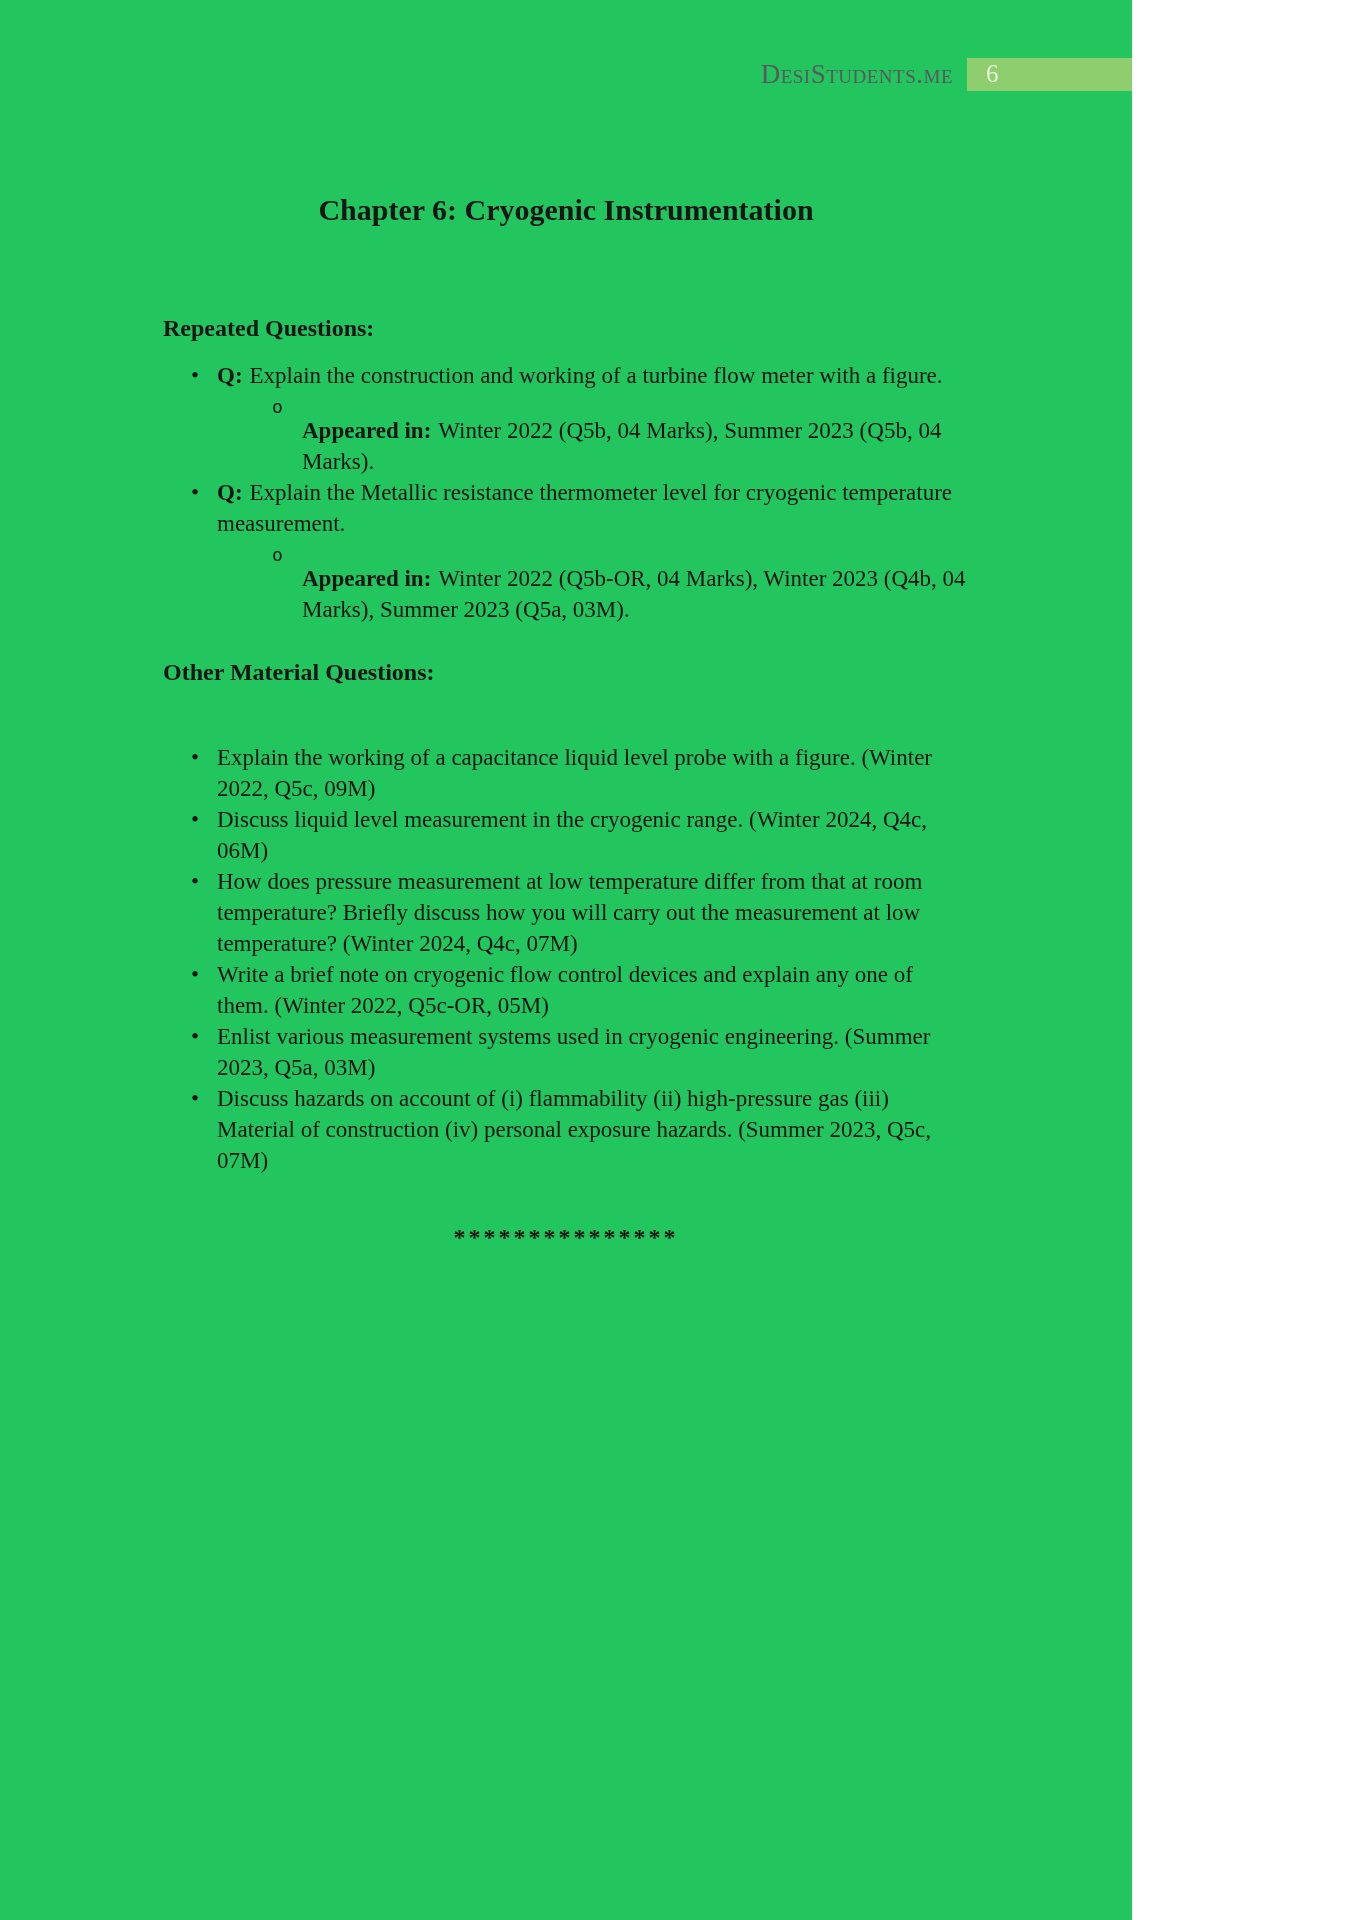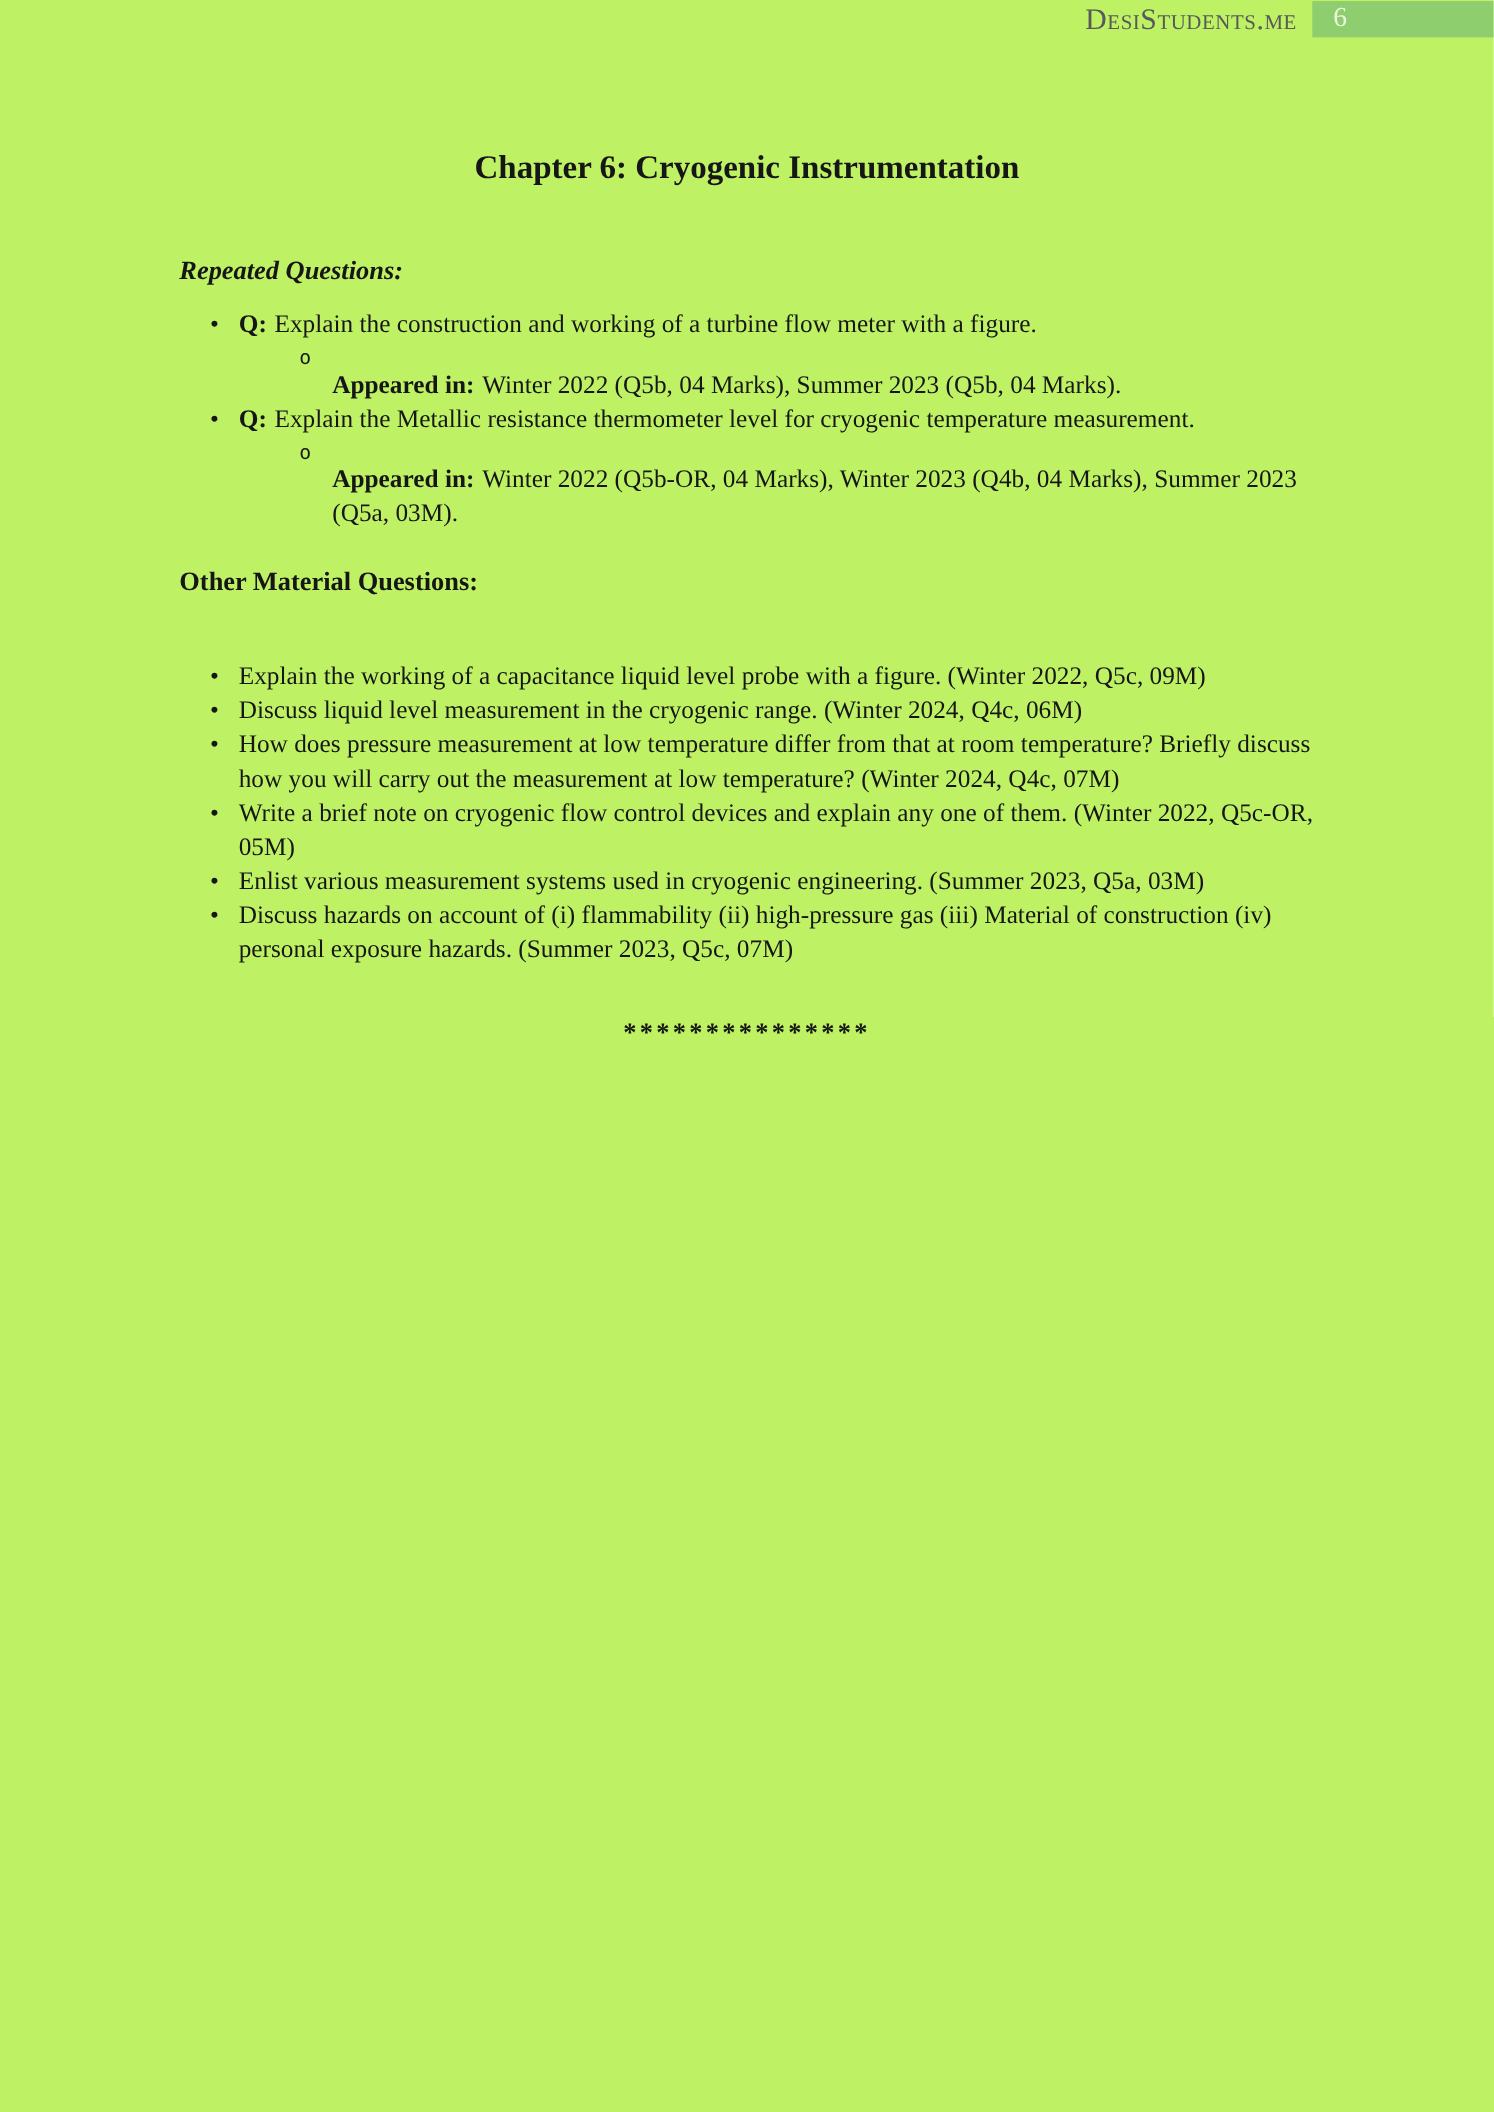--- a/index.html
+++ b/index.html
@@ -1,22 +1,23 @@
 <!DOCTYPE html>
 <html><head>
 <meta charset="utf-8">
 <style>
   html,body { margin:0; padding:0; background:#ffffff; }
   .page {
     position:relative;
-    width:1358px; height:1920px;
-    background:#bef264;
+    width:1132px; height:1920px;
+    background:#22c55e;
     font-family:"Liberation Serif", serif;
     color:#161616;
     box-sizing:border-box;
+    padding-top:57px;
     overflow:hidden;
   }
   
   .header {
     display:flex; justify-content:flex-end; align-items:center;
     height:34px;
   }
   .brand {
     font-variant:small-caps;
     color:#58595b;
@@ -40,21 +41,21 @@
     font-weight:bold;
     line-height:38px;
   }
   .content { padding:0 163px; }
   .section-heading {
     font-size:24px;
     font-weight:bold;
     line-height:30px;
     margin:0;
   }
-  .sh1 { margin-top:60px;font-style:italic; }
+  .sh1 { margin-top:84px; }
   .sh2 { margin-top:32px; }
   ul { list-style:none; margin:0; padding:0; }
   .list-1 { margin-top:17px; }
   .list-2 { margin-top:55px; }
   .li1 { display:flex; align-items:flex-start; }
   .li1 > .glyph1 {
     flex:0 0 26px;
     margin-left:28px;
     font-size:23px;
     line-height:31px;

